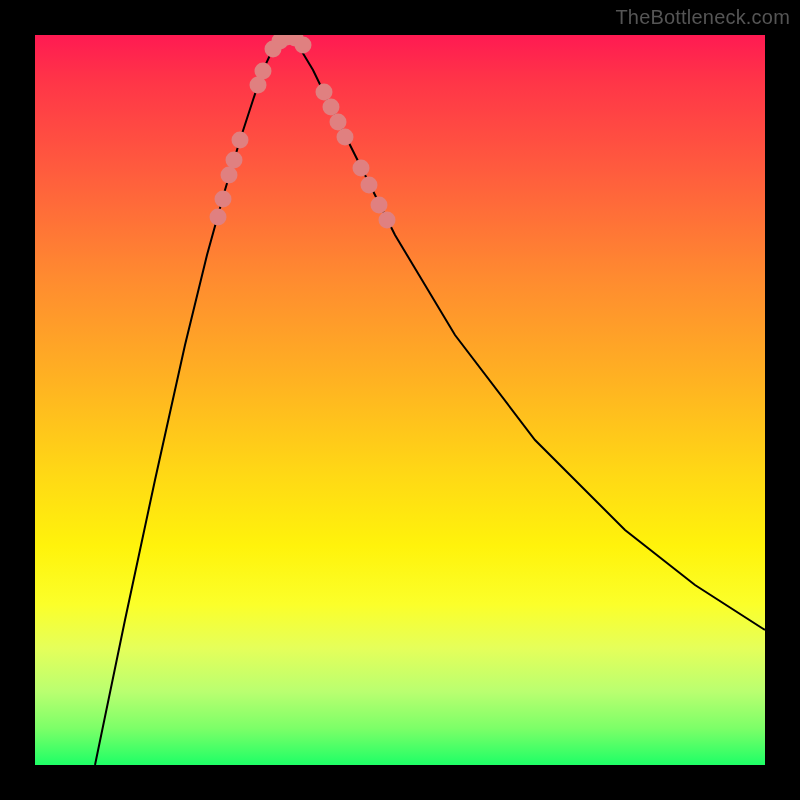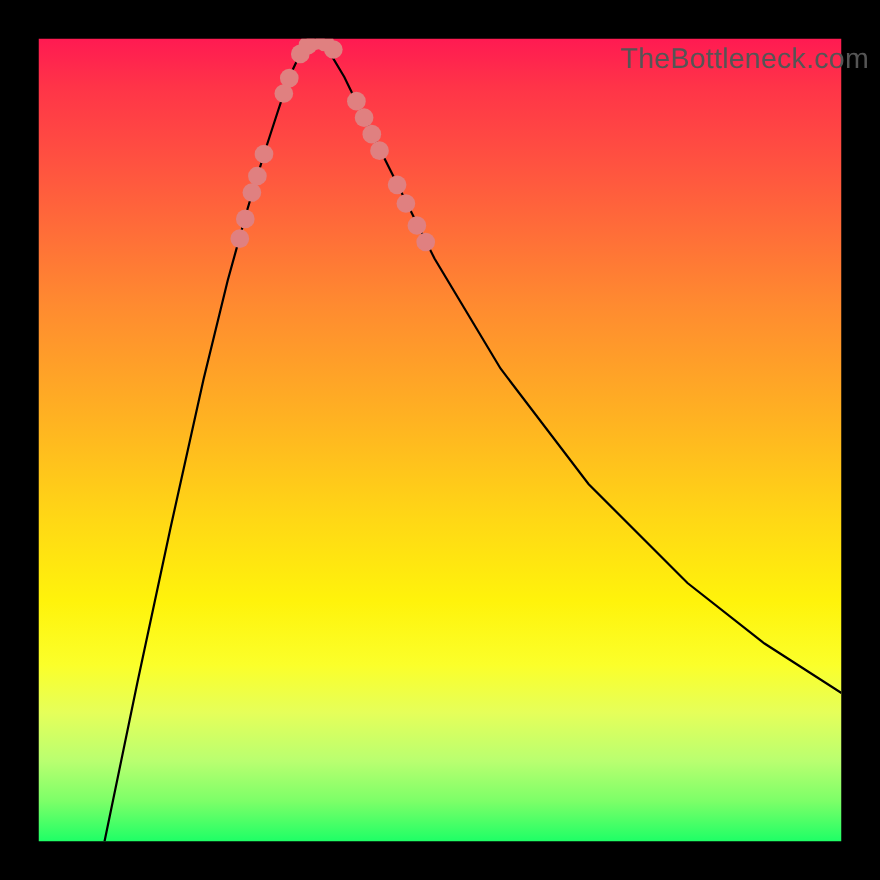--- a/index.html
+++ b/index.html
@@ -43,24 +43,23 @@
       #b9ff70 90%,
       #7cff68 95%,
       #1eff66 100%
     );
   }
   .watermark {
     position: absolute;
     top: 6px;
     right: 10px;
     color: #555;
-    font-size: 26px;
+    font-size: 20px;
     font-weight: 400;
     letter-spacing: 0.2px;
-    margin-top: 32px;
   }
   svg {
     position: absolute;
     inset: 0;
   }
   .curve {
     fill: none;
     stroke: #000;
     stroke-width: 2;
   }

